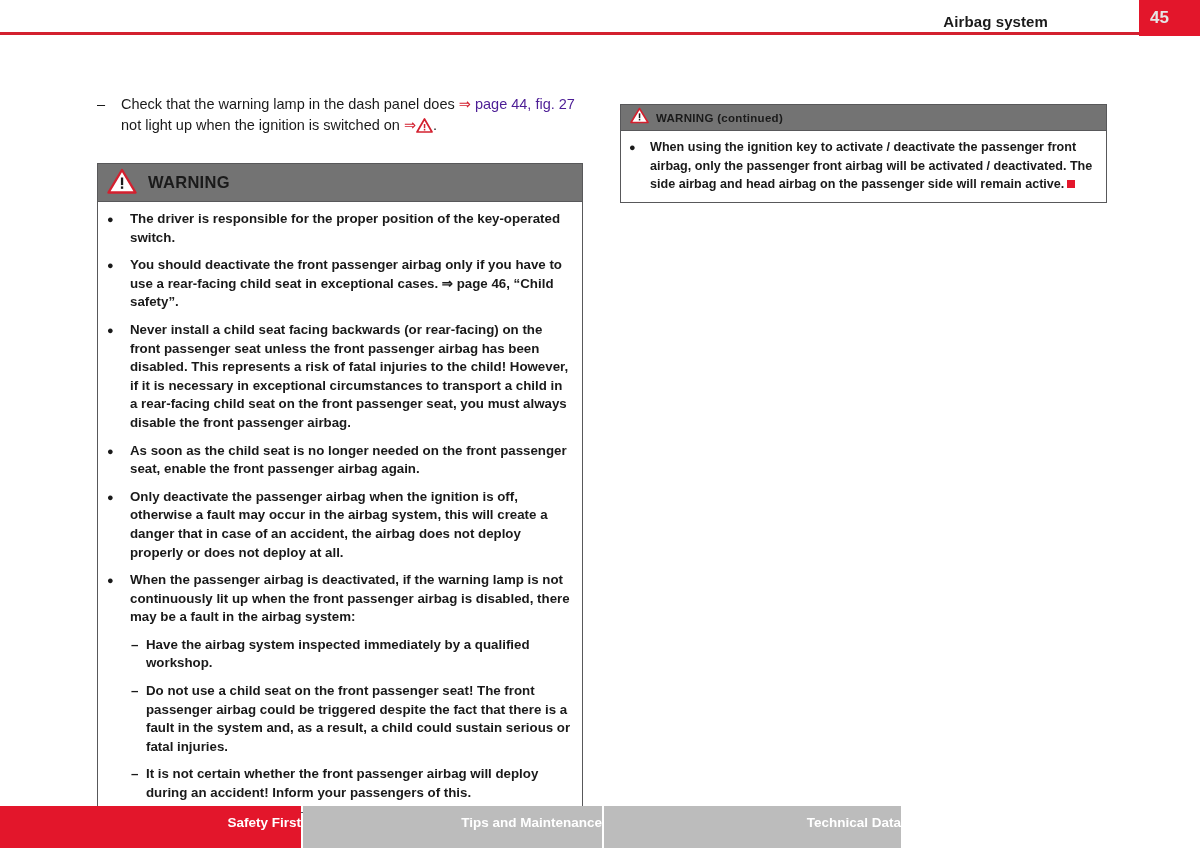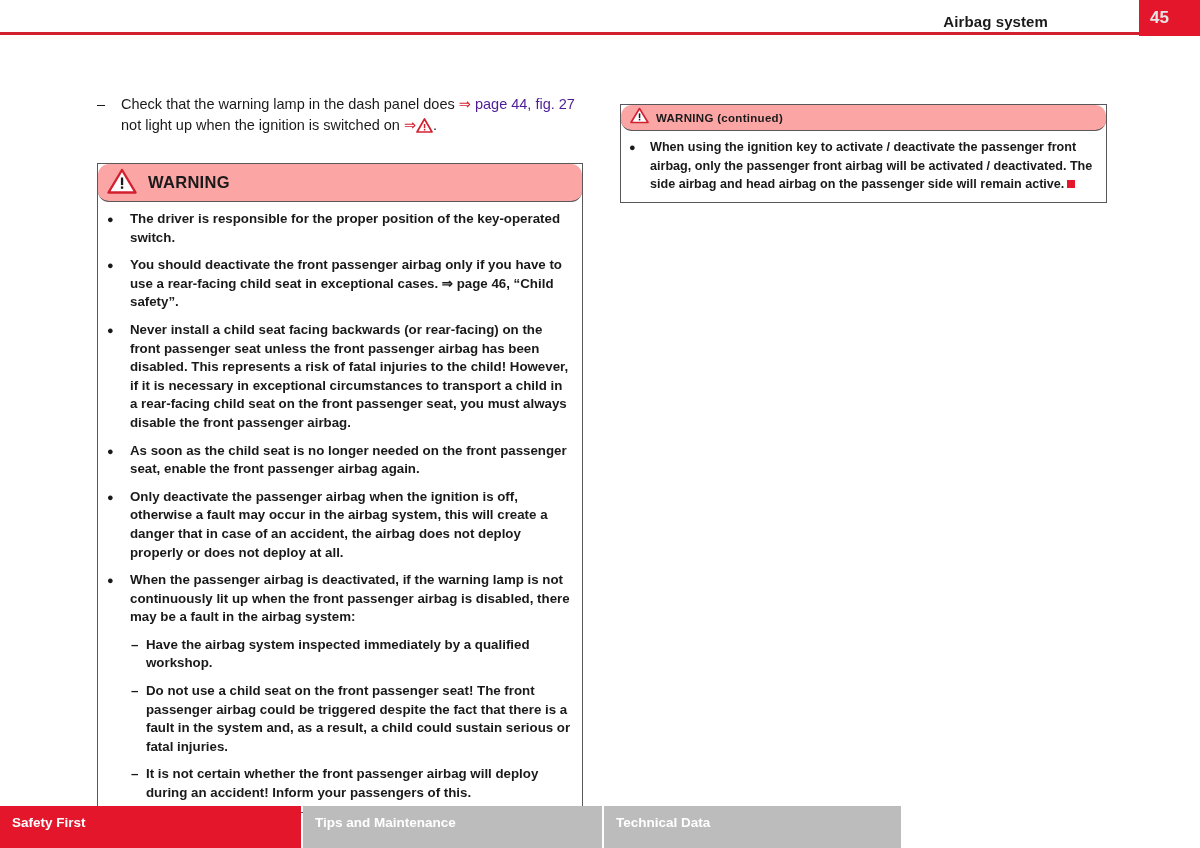--- a/index.html
+++ b/index.html
@@ -98,25 +98,24 @@
     position: relative;
   }
   .tri-inline svg { display: block; }
 
   
   .warn-box {
     border: 1px solid #58585a;
     background: #ffffff;
   }
   .warn-head {
-    background: #fca5a5;
+    background: #737373;
     border-bottom: 1px solid #58585a;
     display: flex;
     align-items: center;
-    border-radius: 11px;
   }
   .warn-head.big { height: 38px; padding: 0 0 0 9px; }
   .warn-head.small { height: 26px; padding: 0 0 0 9px; }
 
   .tri-head { flex: 0 0 auto; display: block; }
   .warn-title {
     font-weight: bold;
     color: #1a1a1a;
     letter-spacing: 0.3px;
   }
@@ -172,20 +171,21 @@
   }
 
   
   .footer {
     position: absolute;
     left: 0;
     top: 806px;
     width: 1200px;
     height: 34px;
     display: flex;
+    text-align: right;
   }
   .foot-tab {
     height: 42px;
     padding: 9px 0 0 12px;
     font-size: 13.5px;
     font-weight: bold;
     color: #ffffff;
     background: #bcbcbc;
     margin-right: 2px;
   }

